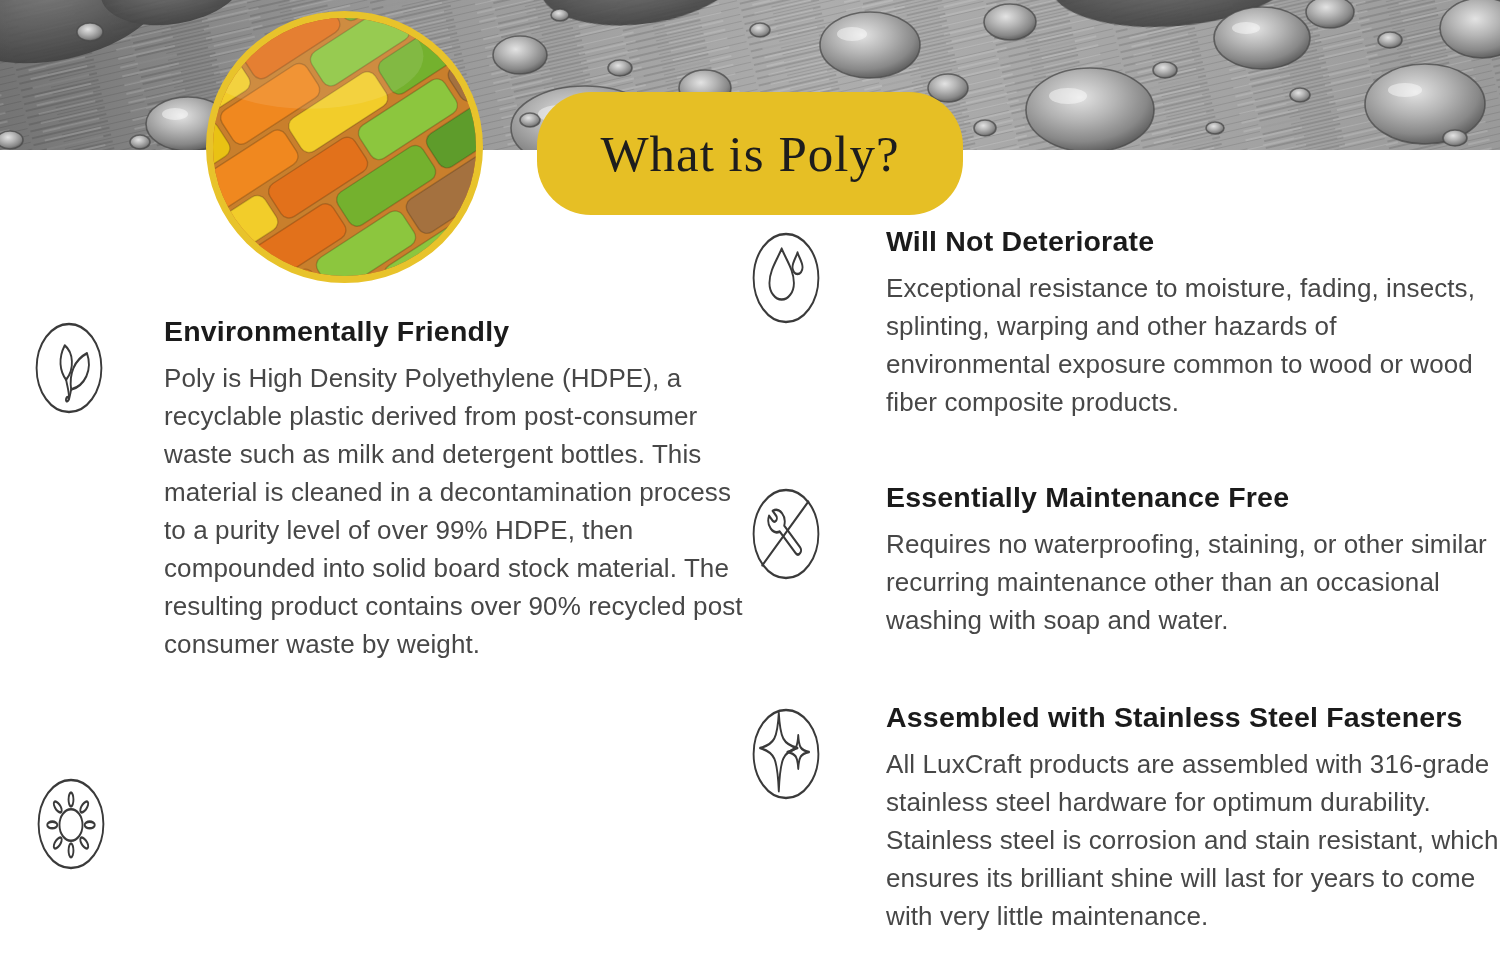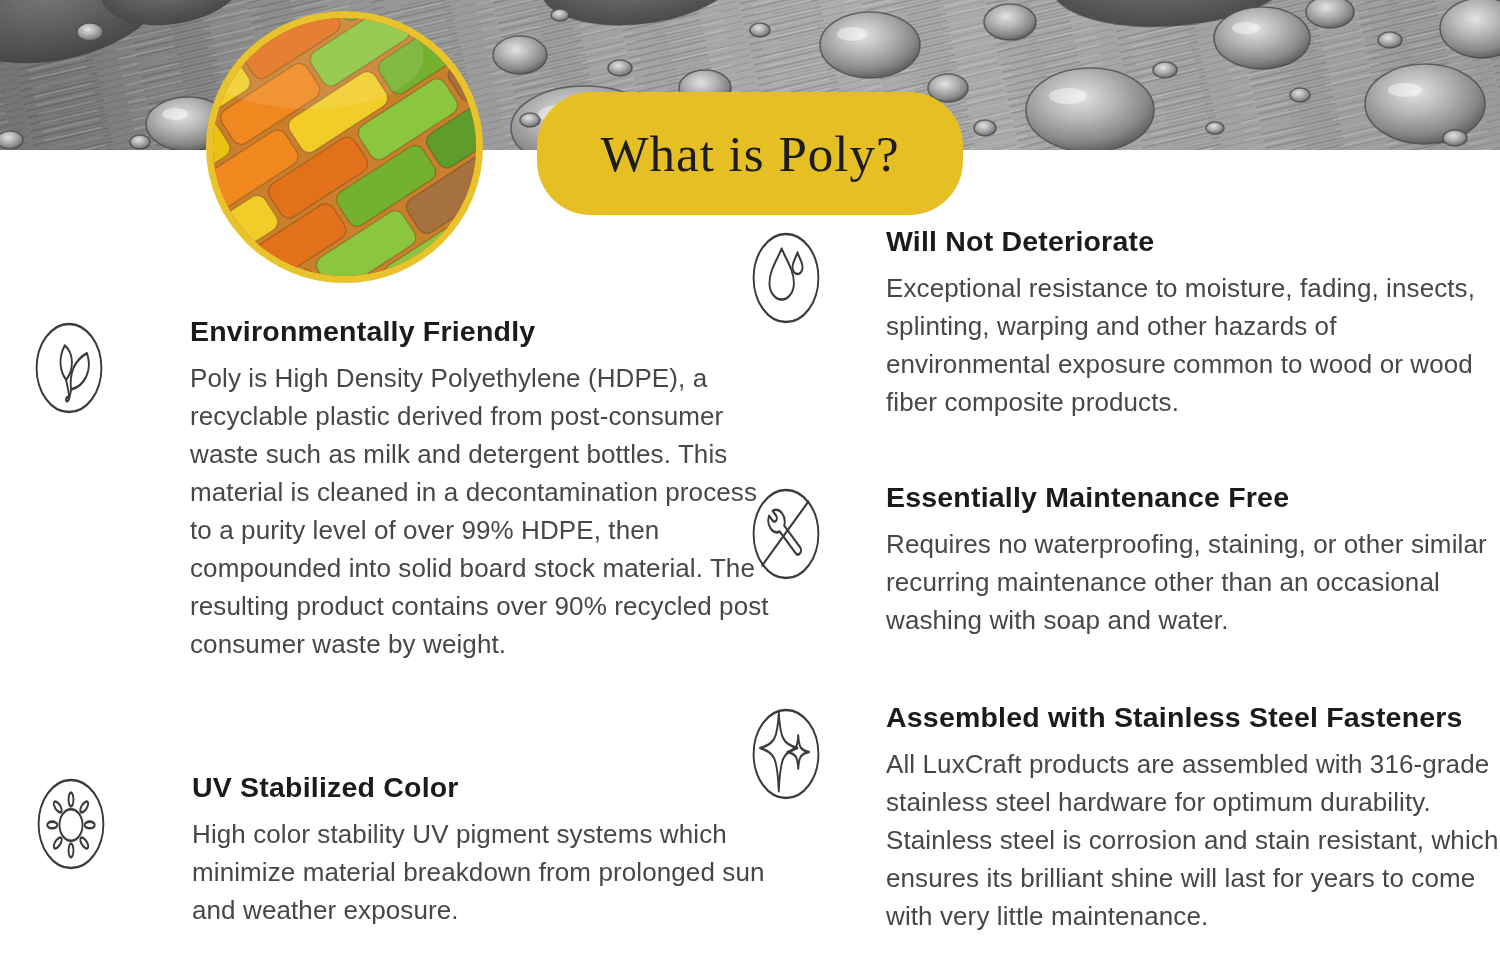--- a/index.html
+++ b/index.html
@@ -25,21 +25,21 @@
 
   
   .feature{position:absolute;display:flex;align-items:flex-start;}
   .f-icon{flex:0 0 72px;}
   .f-icon svg{width:72px;height:98px;display:block;margin-top:5px;}
   .icon-stroke{fill:none;stroke:#3a3a3a;stroke-width:2.6;stroke-linecap:round;stroke-linejoin:round;}
   .f-text h3{margin:1px 0 11px 0;font-size:28.5px;line-height:33px;color:#1b1b1b;
              font-weight:bold;letter-spacing:.2px;}
   .f-text p{margin:0;font-size:26px;line-height:38px;color:#474747;letter-spacing:.1px;}
 
-  .col-l .f-text{margin-left:85px;width:582px;}
+  .col-l .f-text{margin-left:59px;width:582px;}
   .col-r .f-text{margin-left:64px;width:618px;}
 
   #f-env  {left:33px; top:314px;}
   #f-uv   {left:35px; top:770px;}
   #f-det  {left:750px;top:224px;}
   #f-maint{left:750px;top:480px;}
   #f-fast {left:750px;top:700px;}
 </style>
 </head>
 <body>
@@ -213,24 +213,20 @@
         <ellipse class="icon-stroke" cx="50" cy="25" rx="3.4" ry="7"></ellipse>
         <ellipse class="icon-stroke" cx="50" cy="77" rx="3.4" ry="7"></ellipse>
         <ellipse class="icon-stroke" cx="24" cy="51" rx="7" ry="3.4"></ellipse>
         <ellipse class="icon-stroke" cx="76" cy="51" rx="7" ry="3.4"></ellipse>
         <ellipse class="icon-stroke" cx="31.6" cy="32.6" rx="3.4" ry="7" transform="rotate(-45 31.6 32.6)"></ellipse>
         <ellipse class="icon-stroke" cx="68.4" cy="32.6" rx="3.4" ry="7" transform="rotate(45 68.4 32.6)"></ellipse>
         <ellipse class="icon-stroke" cx="31.6" cy="69.4" rx="3.4" ry="7" transform="rotate(45 31.6 69.4)"></ellipse>
         <ellipse class="icon-stroke" cx="68.4" cy="69.4" rx="3.4" ry="7" transform="rotate(-45 68.4 69.4)"></ellipse>
       </svg>
     </div>
-    <div class="f-text">
-      <h3>UV Stabilized Color</h3>
-      <p>High color stability UV pigment systems which minimize material breakdown from prolonged sun and weather exposure.</p>
-    </div>
   </div>
 
   <div class="feature col-r" id="f-det">
     <div class="f-icon">
       <svg viewBox="0 0 100 100" preserveAspectRatio="none">
         <circle class="icon-stroke" cx="50" cy="50" r="45"></circle>
         <path class="icon-stroke" d="M44,20 C50,31 61,42 61,55 A17,17 0 1 1 27,55 C27,42 38,31 44,20 Z"></path>
         <path class="icon-stroke" d="M66,24 C68,29 73,34 73,39 A7,7 0 1 1 59,39 C59,34 64,29 66,24 Z"></path>
       </svg>
     </div>

